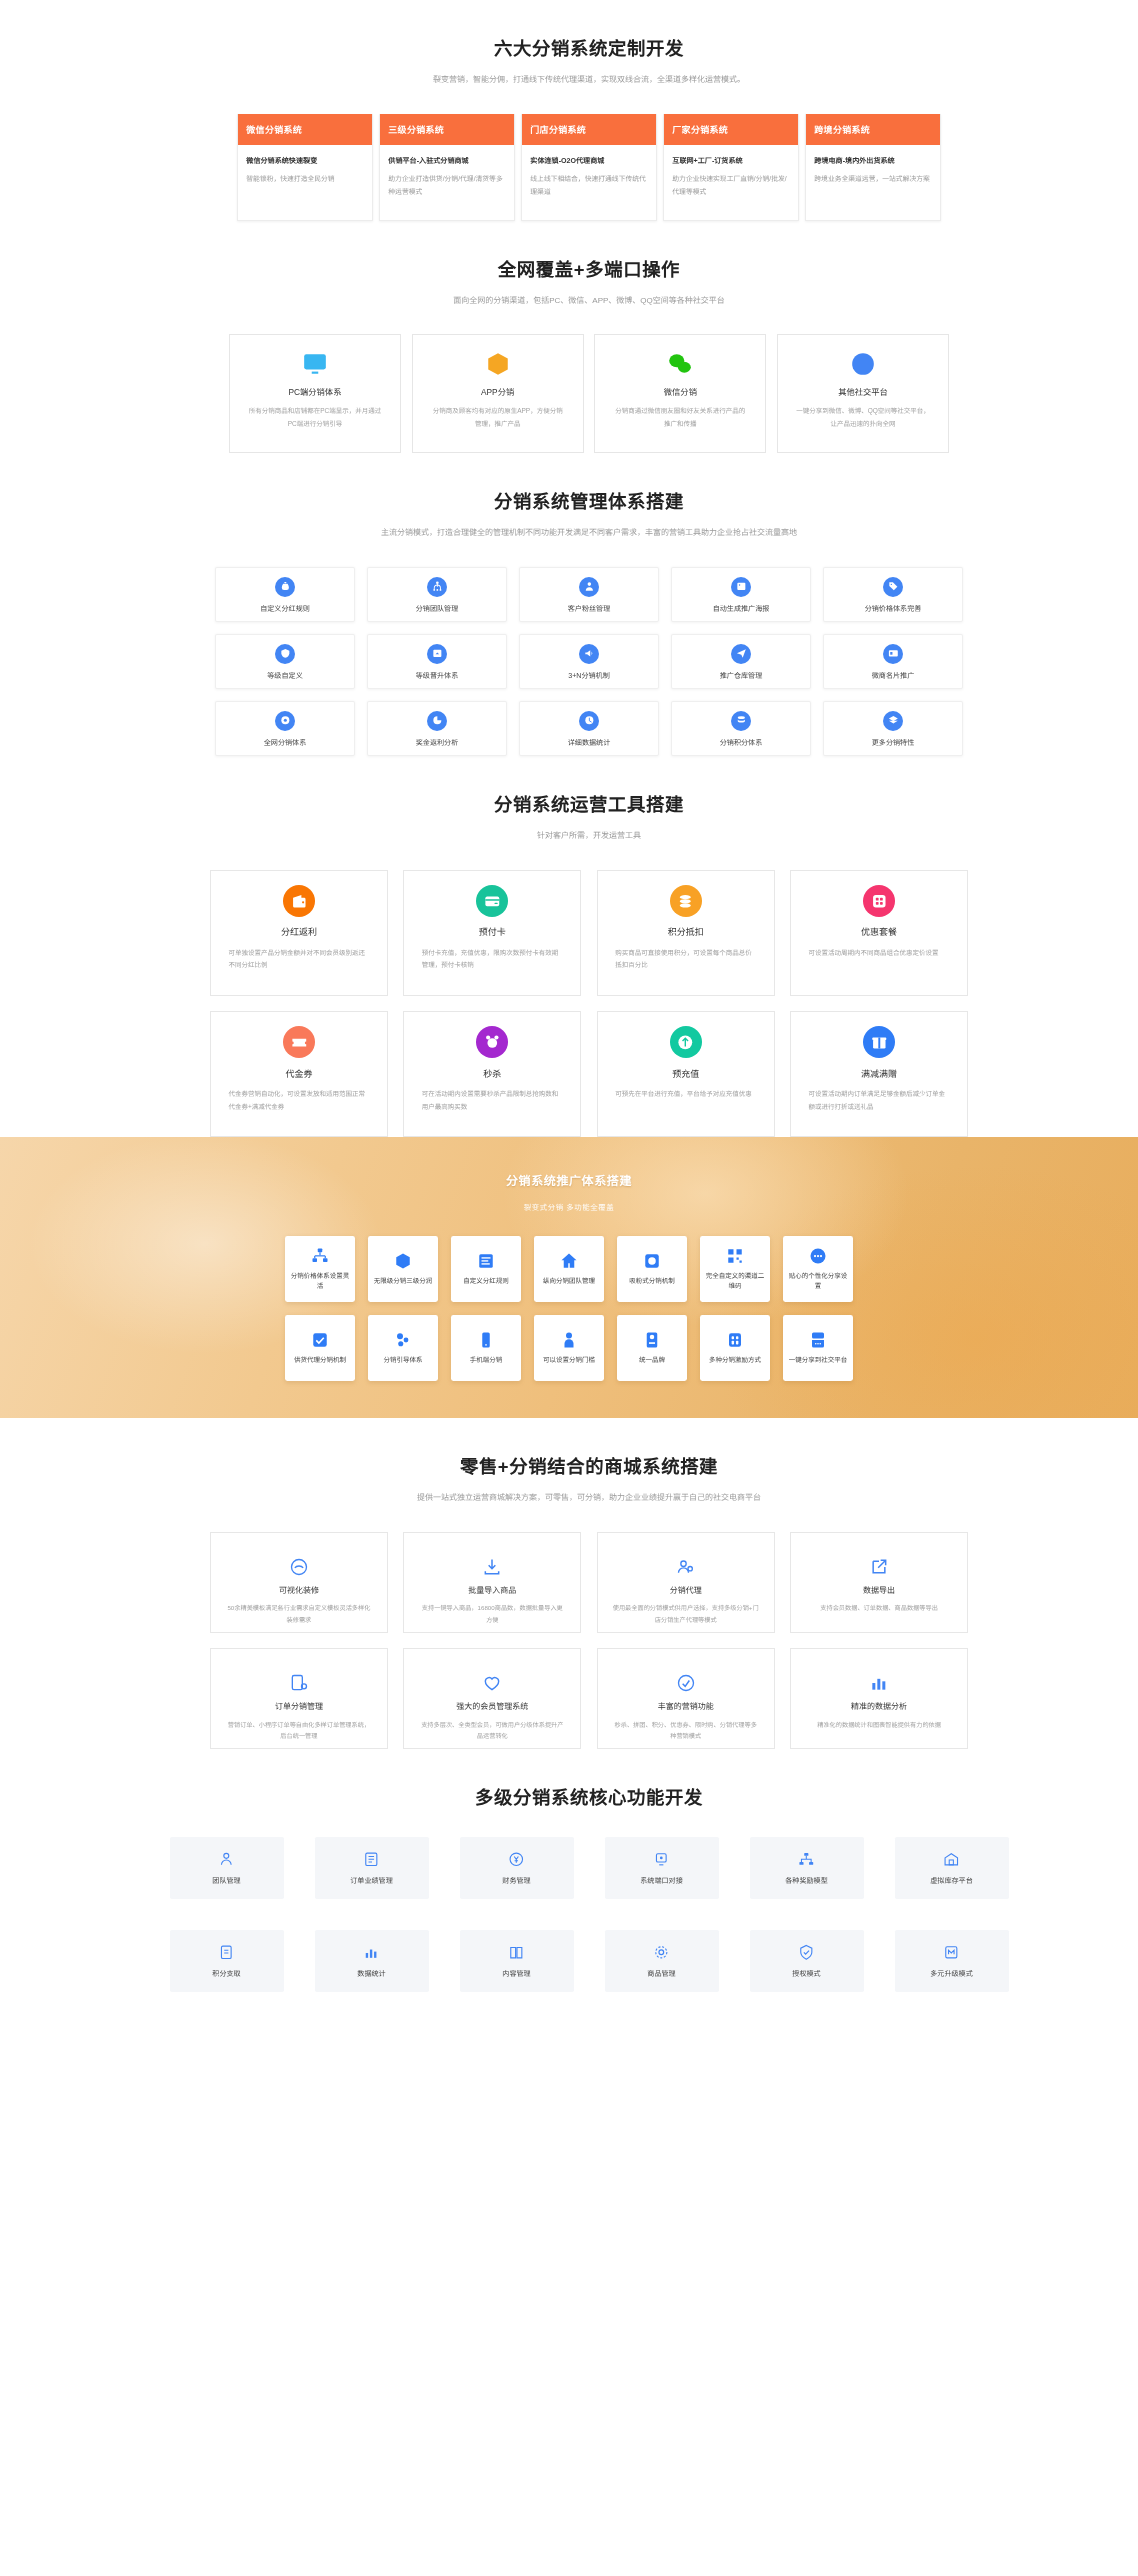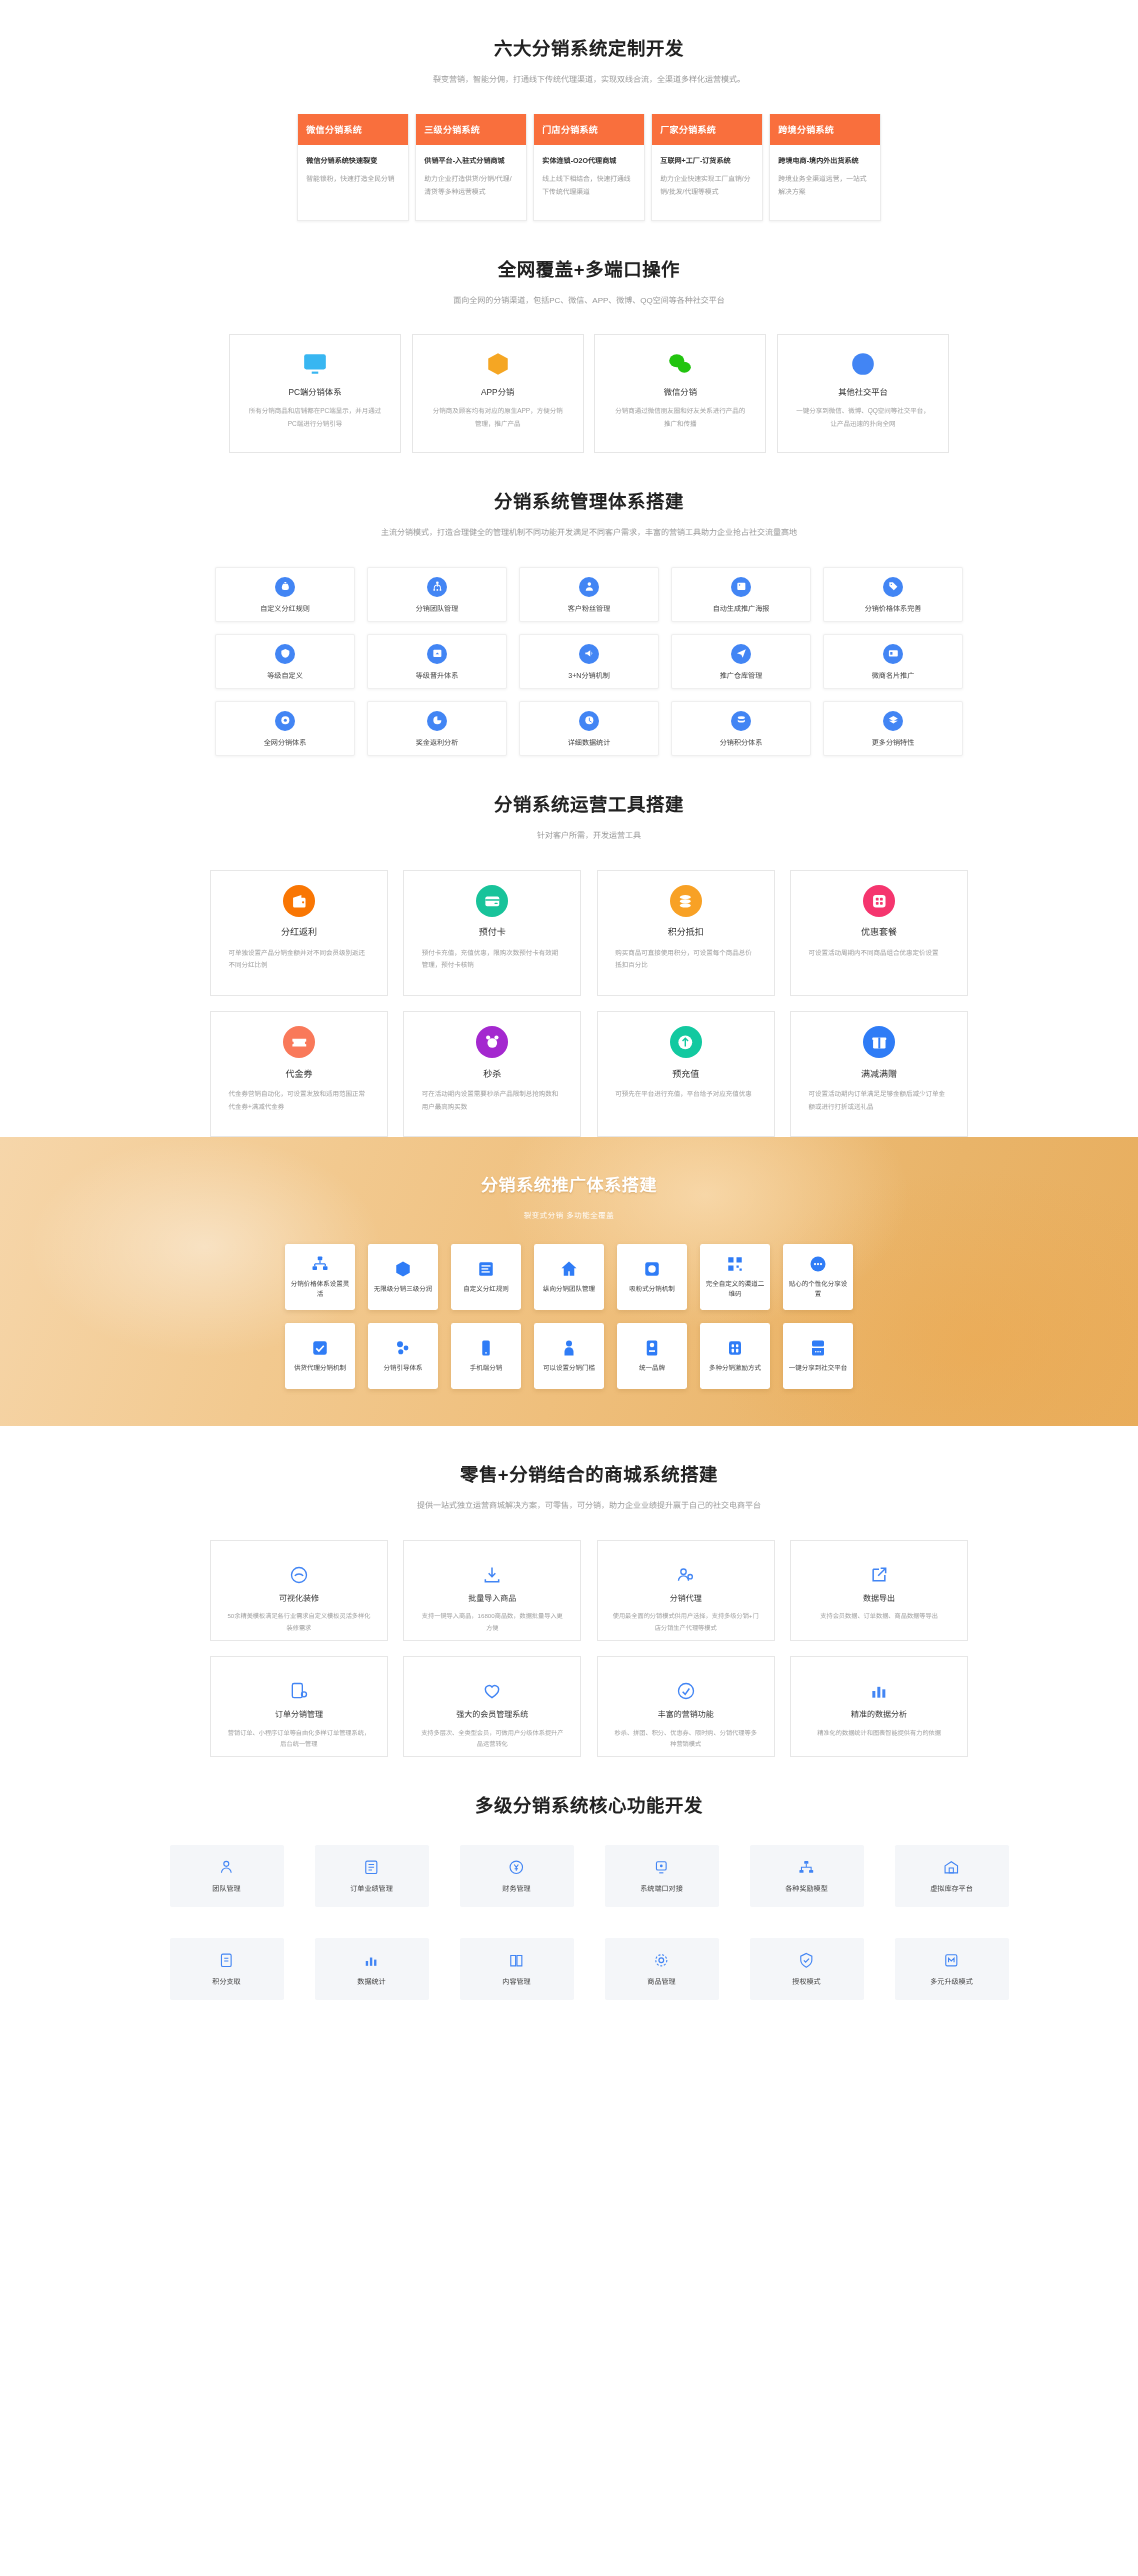--- a/index.html
+++ b/index.html
@@ -20,21 +20,21 @@
     color:#222; letter-spacing:0.6px; line-height:1.3;
   }
   .sec-sub {
     text-align:center; font-size:8px; color:#9a9a9a;
     margin-top:13px; line-height:1.6;
   }
 
   
   .s1-row { display:flex; justify-content:center; gap:6px; margin-top:27px; }
   .s1-card {
-    width:112px; min-height:107px; background:#fff;
+    width:136px; min-height:107px; background:#fff;
     border:0.6px solid #ececec; border-top:none;
     box-shadow:0 0.6px 2.4px rgba(0,0,0,.06);
   }
   .s1-head {
     background:#f96f3d; color:#fff; font-size:9px; font-weight:bold;
     padding:9.5px 8.3px 9px 8.3px; letter-spacing:0.3px;
   }
   .s1-body { padding:9.5px 8.3px 13px 8.3px; }
   .s1-h2 { font-size:7.1px; font-weight:bold; color:#333; line-height:1.75; }
   .s1-desc { font-size:6.8px; color:#9b9b9b; line-height:1.85; margin-top:6px; }
@@ -87,21 +87,21 @@
 
   
   .banner {
     width:1138px; padding:34px 0 37px 0; position:relative; overflow:hidden;
     background:
       radial-gradient(ellipse 285px 178px at 18% 38%, rgba(255,255,255,.42), rgba(255,255,255,0) 62%),
       radial-gradient(ellipse 308px 202px at 62% 20%, rgba(255,236,206,.55), rgba(255,236,206,0) 66%),
       radial-gradient(ellipse 379px 249px at 86% 72%, rgba(236,168,79,.55), rgba(236,168,79,0) 70%),
       linear-gradient(110deg,#f6d6aa 0%,#f2c98f 28%,#efbf7c 52%,#e9b469 78%,#e8ad5c 100%);
   }
-  .banner-title { text-align:center; font-size:17px; font-weight:bold; color:#fff;
+  .banner-title { text-align:center; font-size:12px; font-weight:bold; color:#fff;
     text-shadow:0 0.6px 1.8px rgba(160,100,30,.35); letter-spacing:0.6px; }
   .banner-sub { text-align:center; font-size:7.4px; color:#fff;
     margin-top:13px; opacity:.95; letter-spacing:0.6px; }
   .s5-grid {
     display:grid; grid-template-columns:repeat(7,70px);
     gap:13px; justify-content:center; margin-top:24px;
   }
   .s5-tile {
     height:66px; background:#fff; border-radius:2.4px;
     box-shadow:0 1.2px 4.1px rgba(150,100,40,.18);

